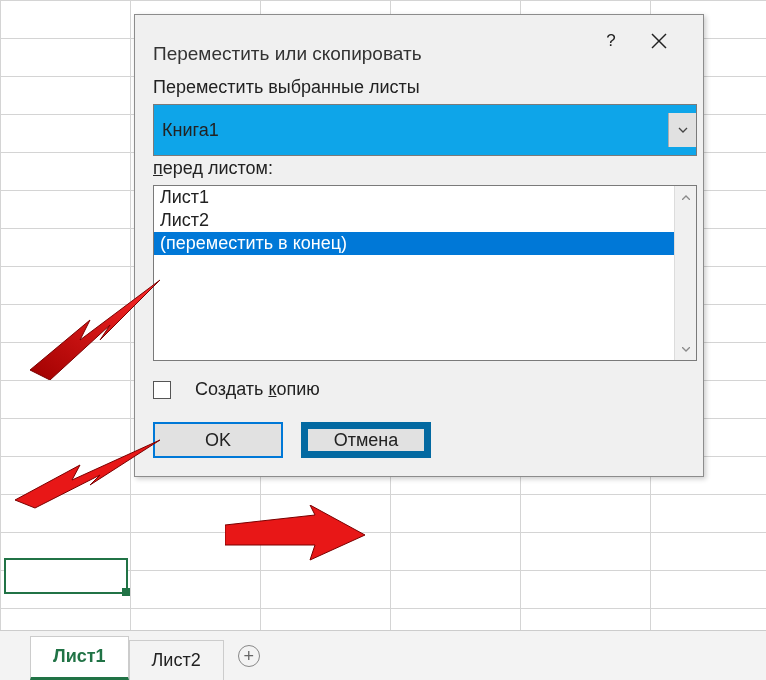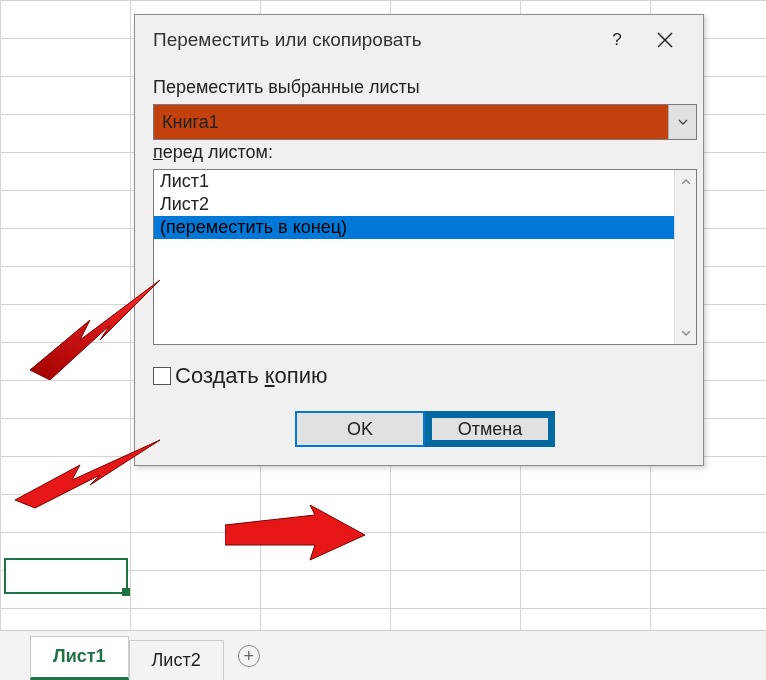--- a/index.html
+++ b/index.html
@@ -102,22 +102,22 @@
       left: 134px;
       top: 14px;
       width: 570px;
       background: #f0f0f0;
       border: 1px solid #8c8c8c;
       box-shadow: 2px 2px 5px rgba(0,0,0,0.2);
     }
     .titlebar {
       height: 50px;
       display: flex;
-      align-items: center;
-      padding: 0 14px 0 18px;
+      align-items: flex-end;
+      padding: 0 20px 0 18px;
       font-size: 19px;
       color: #333;
     }
     .titlebar-title { flex: 1; }
     .titlebar-btn {
       width: 48px;
       height: 48px;
       display: flex;
       align-items: center;
       justify-content: center;
@@ -131,23 +131,23 @@
     }
     .label-line {
       font-size: 18px;
       color: #222;
       margin-top: 2px;
       margin-bottom: 6px;
     }
     .underline-letter { text-decoration: underline; }
     .combo {
       display: flex;
-      background: #c2410c;
+      background: #0ea5e9;
       border: 1px solid #7a7a7a;
-      height: 36px;
+      height: 52px;
       align-items: center;
     }
     .combo-text {
       flex: 1;
       padding: 0 8px;
       font-size: 18px;
     }
     .combo-btn {
       width: 28px;
       height: 34px;
@@ -170,21 +170,21 @@
       overflow: hidden;
     }
     .list-item {
       padding: 1px 6px;
       font-size: 18px;
       cursor: pointer;
       white-space: nowrap;
     }
     .list-item.selected {
       background: #0078d7;
-      color: #000000;
+      color: #ffffff;
     }
     .list-scrollbar {
       width: 22px;
       background: #f0f0f0;
       border-left: 1px solid #dcdcdc;
       display: flex;
       flex-direction: column;
       justify-content: space-between;
       align-items: center;
       padding: 2px 0;
@@ -195,34 +195,35 @@
       display: flex;
       align-items: center;
       justify-content: center;
       color: #8a8a8a;
       cursor: pointer;
       font-size: 10px;
     }
     .checkbox-row {
       display: flex;
       align-items: center;
-      gap: 4px;
+      gap: 24px;
       margin-top: 18px;
-      font-size: 22px;
+      font-size: 18px;
     }
     .checkbox {
       width: 18px;
       height: 18px;
       border: 1px solid #555;
       background: #fff;
       cursor: pointer;
     }
     .button-row {
       display: flex;
-      justify-content: center;
+      justify-content: flex-start;
+      gap: 18px;
       margin-top: 22px;
     }
     .btn {
       width: 130px;
       height: 36px;
       background: #e1e1e1;
       border: 7px solid #0369a1;
       display: flex;
       align-items: center;
       justify-content: center;

